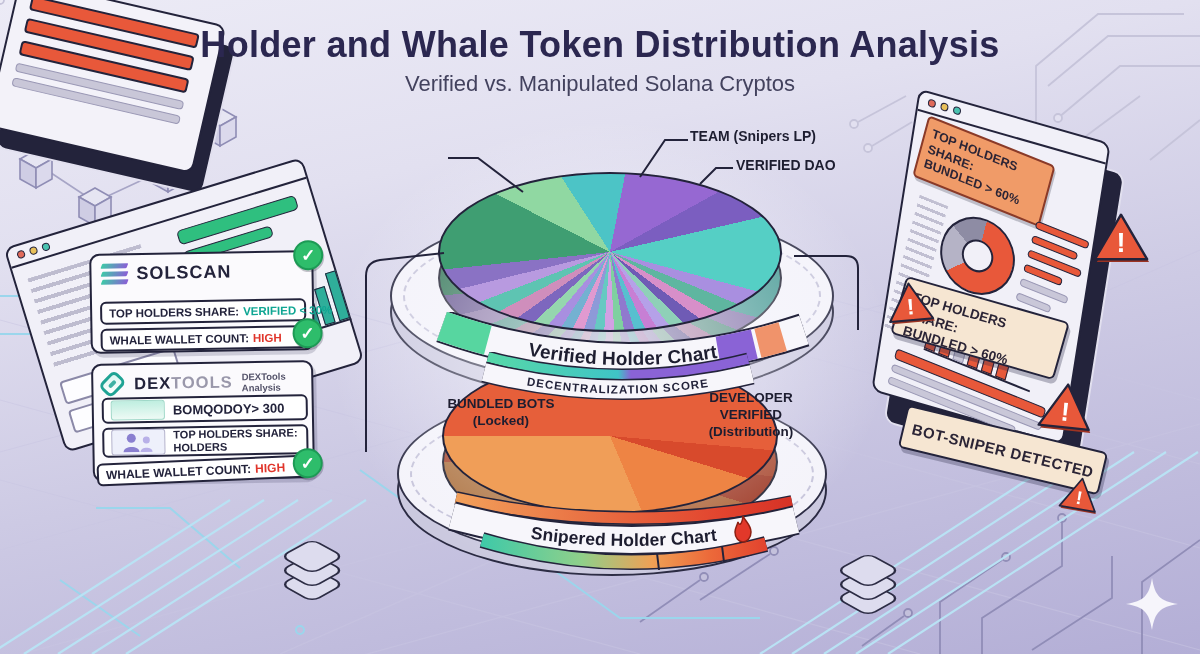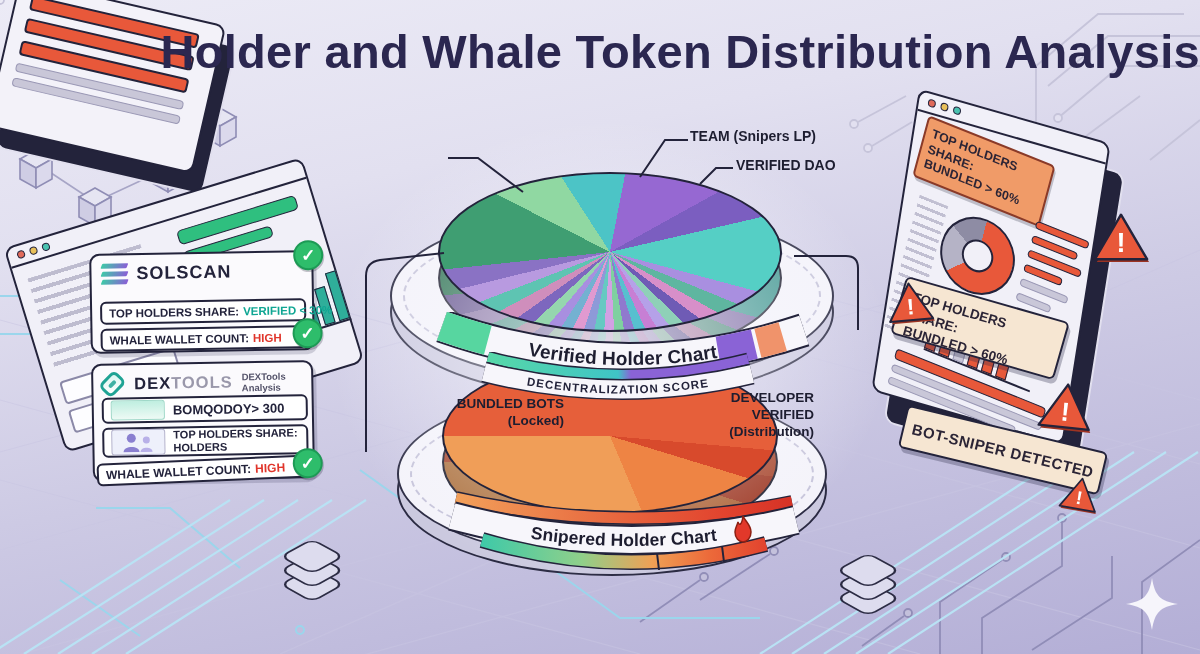--- a/index.html
+++ b/index.html
@@ -3,21 +3,21 @@
 <meta charset="utf-8">
 <style>
   *{box-sizing:border-box;margin:0;padding:0}
   html,body{width:1200px;height:654px;overflow:hidden}
   .stage{position:relative;width:1200px;height:654px;font-family:"Liberation Sans",sans-serif;
     background:linear-gradient(168deg,#ecebf6 0%,#e2e0f0 28%,#cdcae4 58%,#b3aed6 100%);color:var(--c-ink)}
   svg{display:block}
   .abs{position:absolute}
 
   
-  .title{position:absolute;top:24px;left:0;width:100%;text-align:right;font-size:47px;font-weight:800;
+  .title{position:absolute;top:24px;left:0;width:100%;text-align:center;font-size:36px;font-weight:800;
     color:var(--c-title);letter-spacing:.3px;z-index:12}
   .subtitle{position:absolute;top:71px;left:0;width:100%;text-align:center;font-size:22px;color:#43425e;z-index:12}
 
   
   #bg{position:absolute;inset:0;z-index:0}
   .glow{position:absolute;left:320px;top:110px;width:580px;height:480px;z-index:1;
     background:radial-gradient(ellipse at center,rgba(250,250,255,.75) 0%,rgba(250,250,255,0) 68%)}
   #fg{position:absolute;inset:0;z-index:6;pointer-events:none}
 
   
@@ -97,21 +97,21 @@
   .pie-depth{border:2px solid #23233b;filter:brightness(.72)}
   .hub-ring{background:#edecf6;border:2px solid #23233b}
   .hub{background:var(--c-hub);border:2px solid #0c0c20;display:flex;flex-direction:column;
     align-items:center;justify-content:center;gap:5px}
   .hub i{display:block;width:60px;height:9px;border-radius:2px;transform:skewX(-24deg)}
   .hub i:nth-child(1){margin-left:14px;background:linear-gradient(90deg,#4fe0b0,#37c6c9)}
   .hub i:nth-child(2){margin-left:-14px;background:linear-gradient(90deg,#2ba8a6,#5f6fd8)}
   .hub i:nth-child(3){margin-left:14px;background:linear-gradient(90deg,#9a5fd6,#c44fd0)}
   .pie-label{position:absolute;font-size:13.5px;font-weight:800;color:#1d1d30;line-height:1.25;z-index:7}
   .pie-label span{display:block}
-  .on-pie{text-align:right;z-index:5}
+  .on-pie{text-align:center;z-index:5}
   .z4{z-index:4}.z5{z-index:5}
 
   
   #r-panel{left:906px;top:336px;width:212px;height:152px;transform:rotate(13deg);z-index:7;
     background:#f3f2f9;border:2px solid #23233b;border-radius:10px;padding:12px 14px;
     box-shadow:14px 18px 0 -1px #23233b,14px 18px 0 1px #e2e0ef}
   #r-panel i{display:block;border-radius:4px}
   .rp-red{width:172px;height:15px;background:var(--c-orange);border:2px solid #23233b;margin-bottom:8px}
   .rp-gray{width:172px;height:9px;background:#c9c7d8;border:1.5px solid #9a98b5;margin-bottom:6px}
   .cream-label{position:absolute;background:var(--c-cream);border:2px solid #23233b;border-radius:6px;
@@ -257,20 +257,21 @@
           <rect x="-31" y="-17" width="44" height="44" rx="10" transform="scale(1,.55) rotate(45)"></rect>
         </g>
     </g>
     <path d="M1152,578 C1155,596 1160,601 1178,604 C1160,607 1155,612 1152,630 C1149,612 1144,607 1126,604 C1144,601 1149,596 1152,578 Z" fill="#f6f5fb"></path>
     <polygon points="118,6 130,13 130,27 118,34 106,27 106,13" fill="none" stroke="#b3b1ce" stroke-width="1.6"></polygon>
   </svg>
 
   <div class="glow"></div>
 
   <div class="title">Holder and Whale Token Distribution Analysis</div>
+  <div class="subtitle">Verified vs. Manipulated Solana Cryptos</div>
 
   <div class="window" id="win-left">
     <div class="win-head">
       <span class="dot" style="background:#e06a5a"></span>
       <span class="dot" style="background:#e8c05a"></span>
       <span class="dot" style="background:#4ac2b0"></span>
     </div>
     <div class="abs pill lw-green1"></div>
     <div class="abs pill lw-green2"></div>
     <div class="abs lw-lines"></div>

